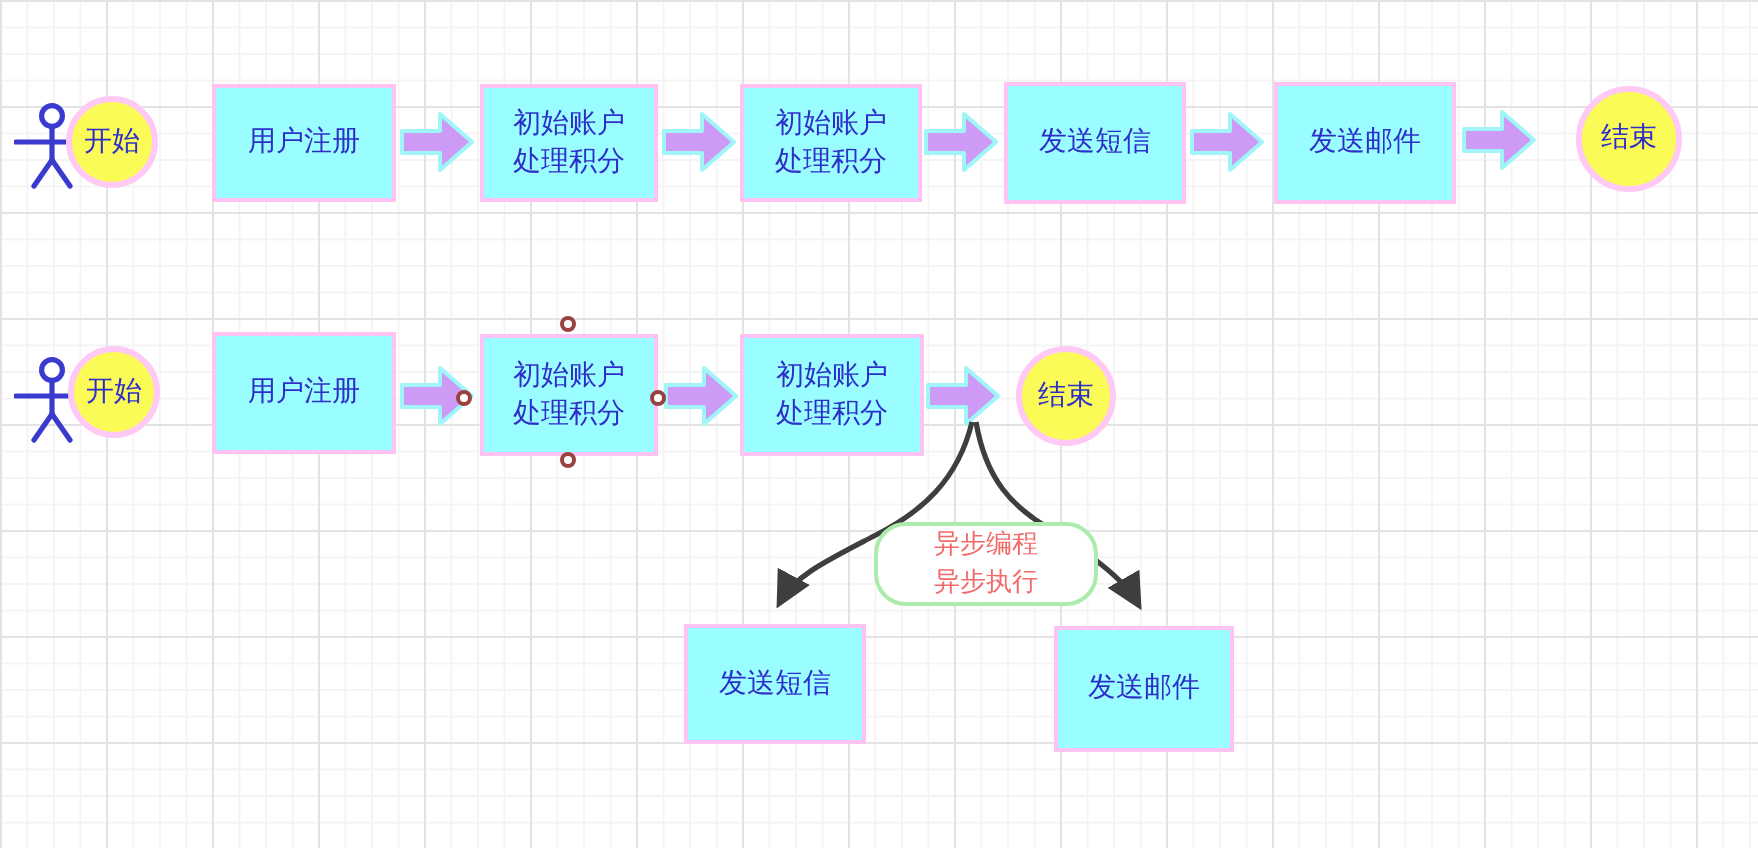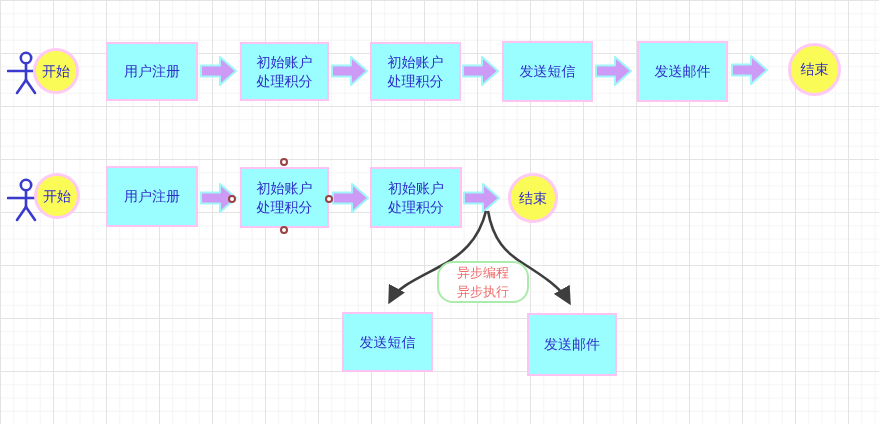--- a/index.html
+++ b/index.html
@@ -37,21 +37,21 @@
   .barrow{position:absolute;width:38px;height:32px;}
   .barrow svg{display:block;}
   .actor{position:absolute;width:32px;height:46px;}
   .handle{
     position:absolute;width:8px;height:8px;
     border:2px solid #9A4040;border-radius:50%;
     background:#ffffff;box-sizing:border-box;
   }
   .connectors{position:absolute;left:0;top:0;pointer-events:none;z-index:4;}
   .annotation{
-    position:absolute;left:437px;top:261px;width:92px;height:42px;
+    position:absolute;left:437px;top:261px;width:112px;height:42px;
     background:#ffffff;border:2px solid #ABEBAB;border-radius:16px;
     display:flex;align-items:center;justify-content:center;
     color:#F16B6B;font-size:13px;line-height:1.5;text-align:center;
     white-space:pre-line;z-index:5;box-sizing:border-box;
   }
   .nz{z-index:3;}
 </style>
 </head>
 <body>
 

